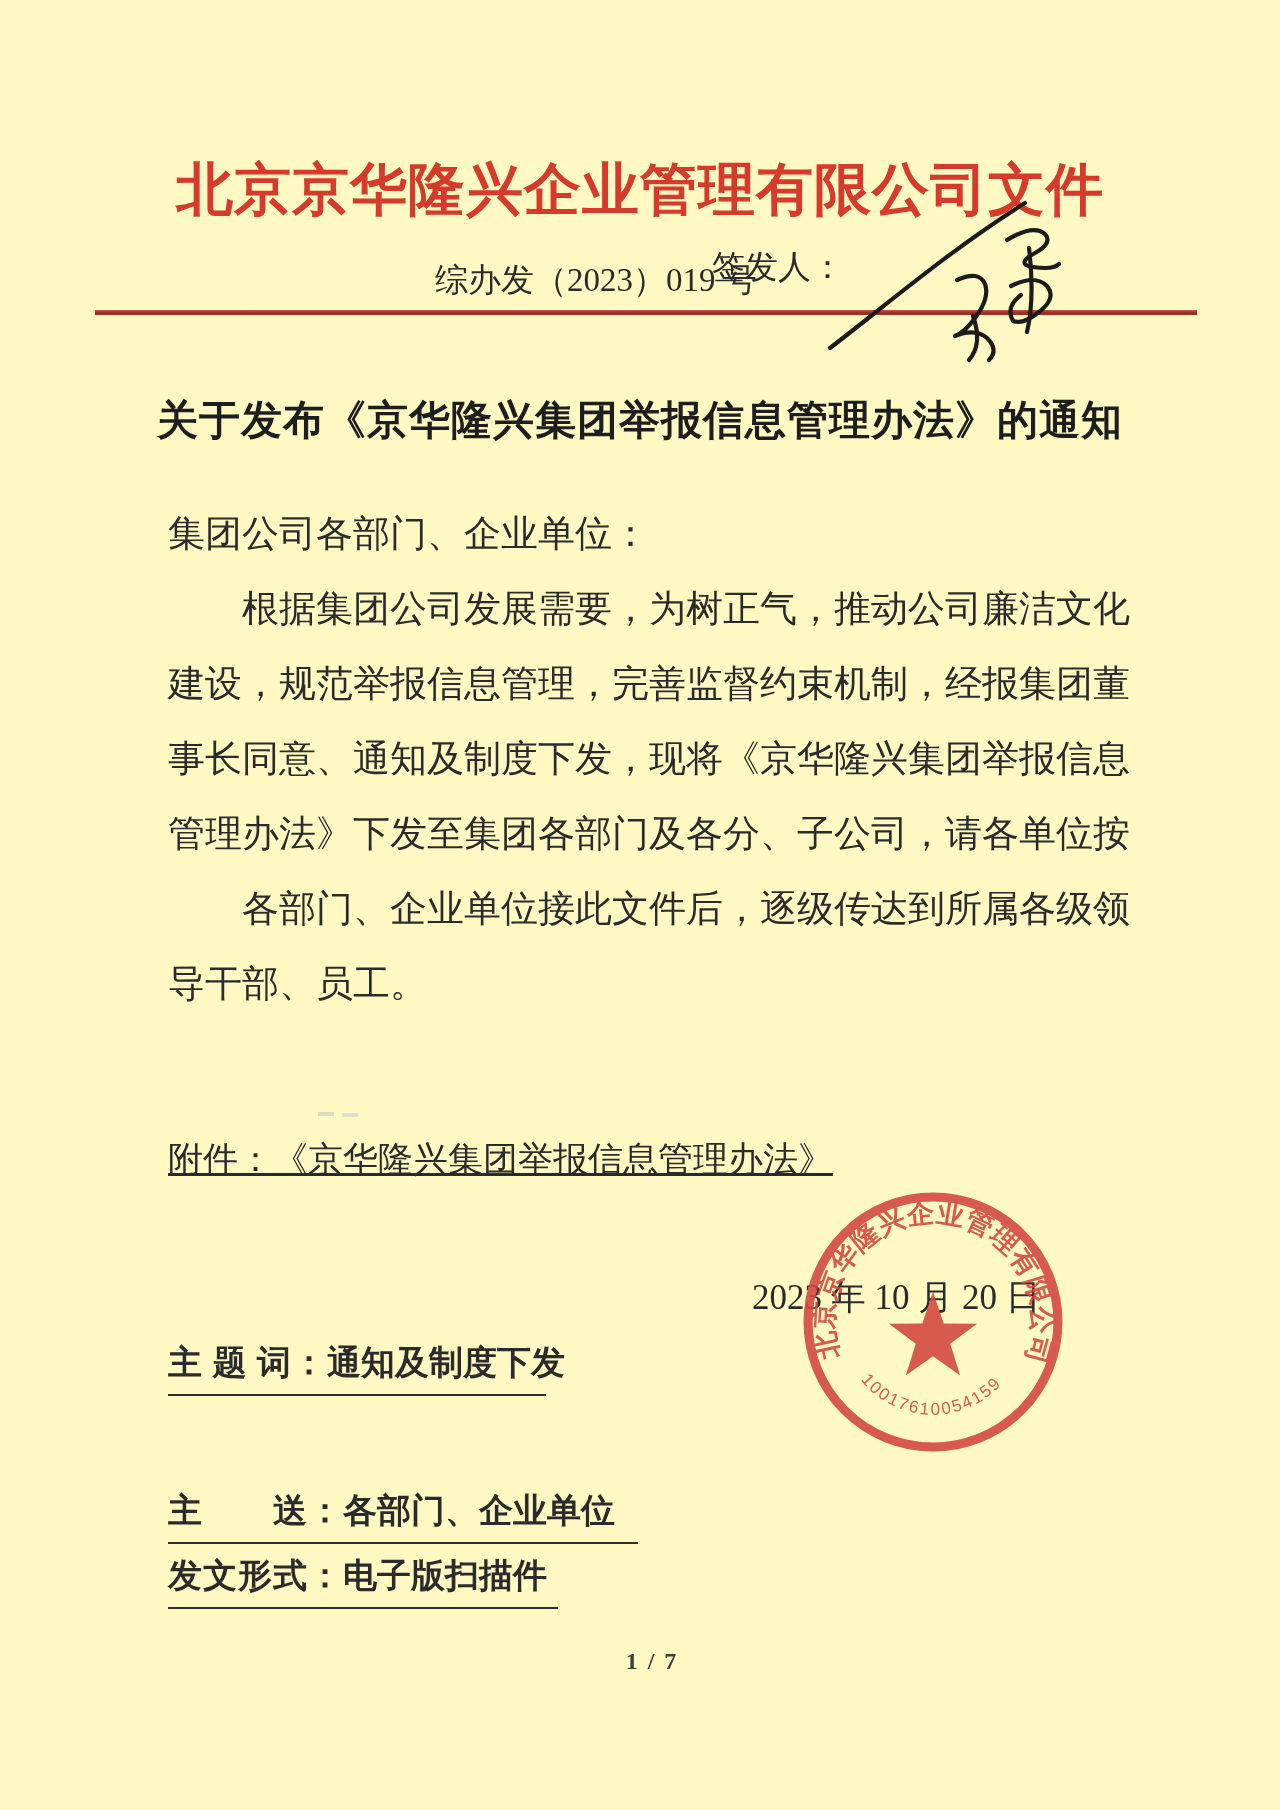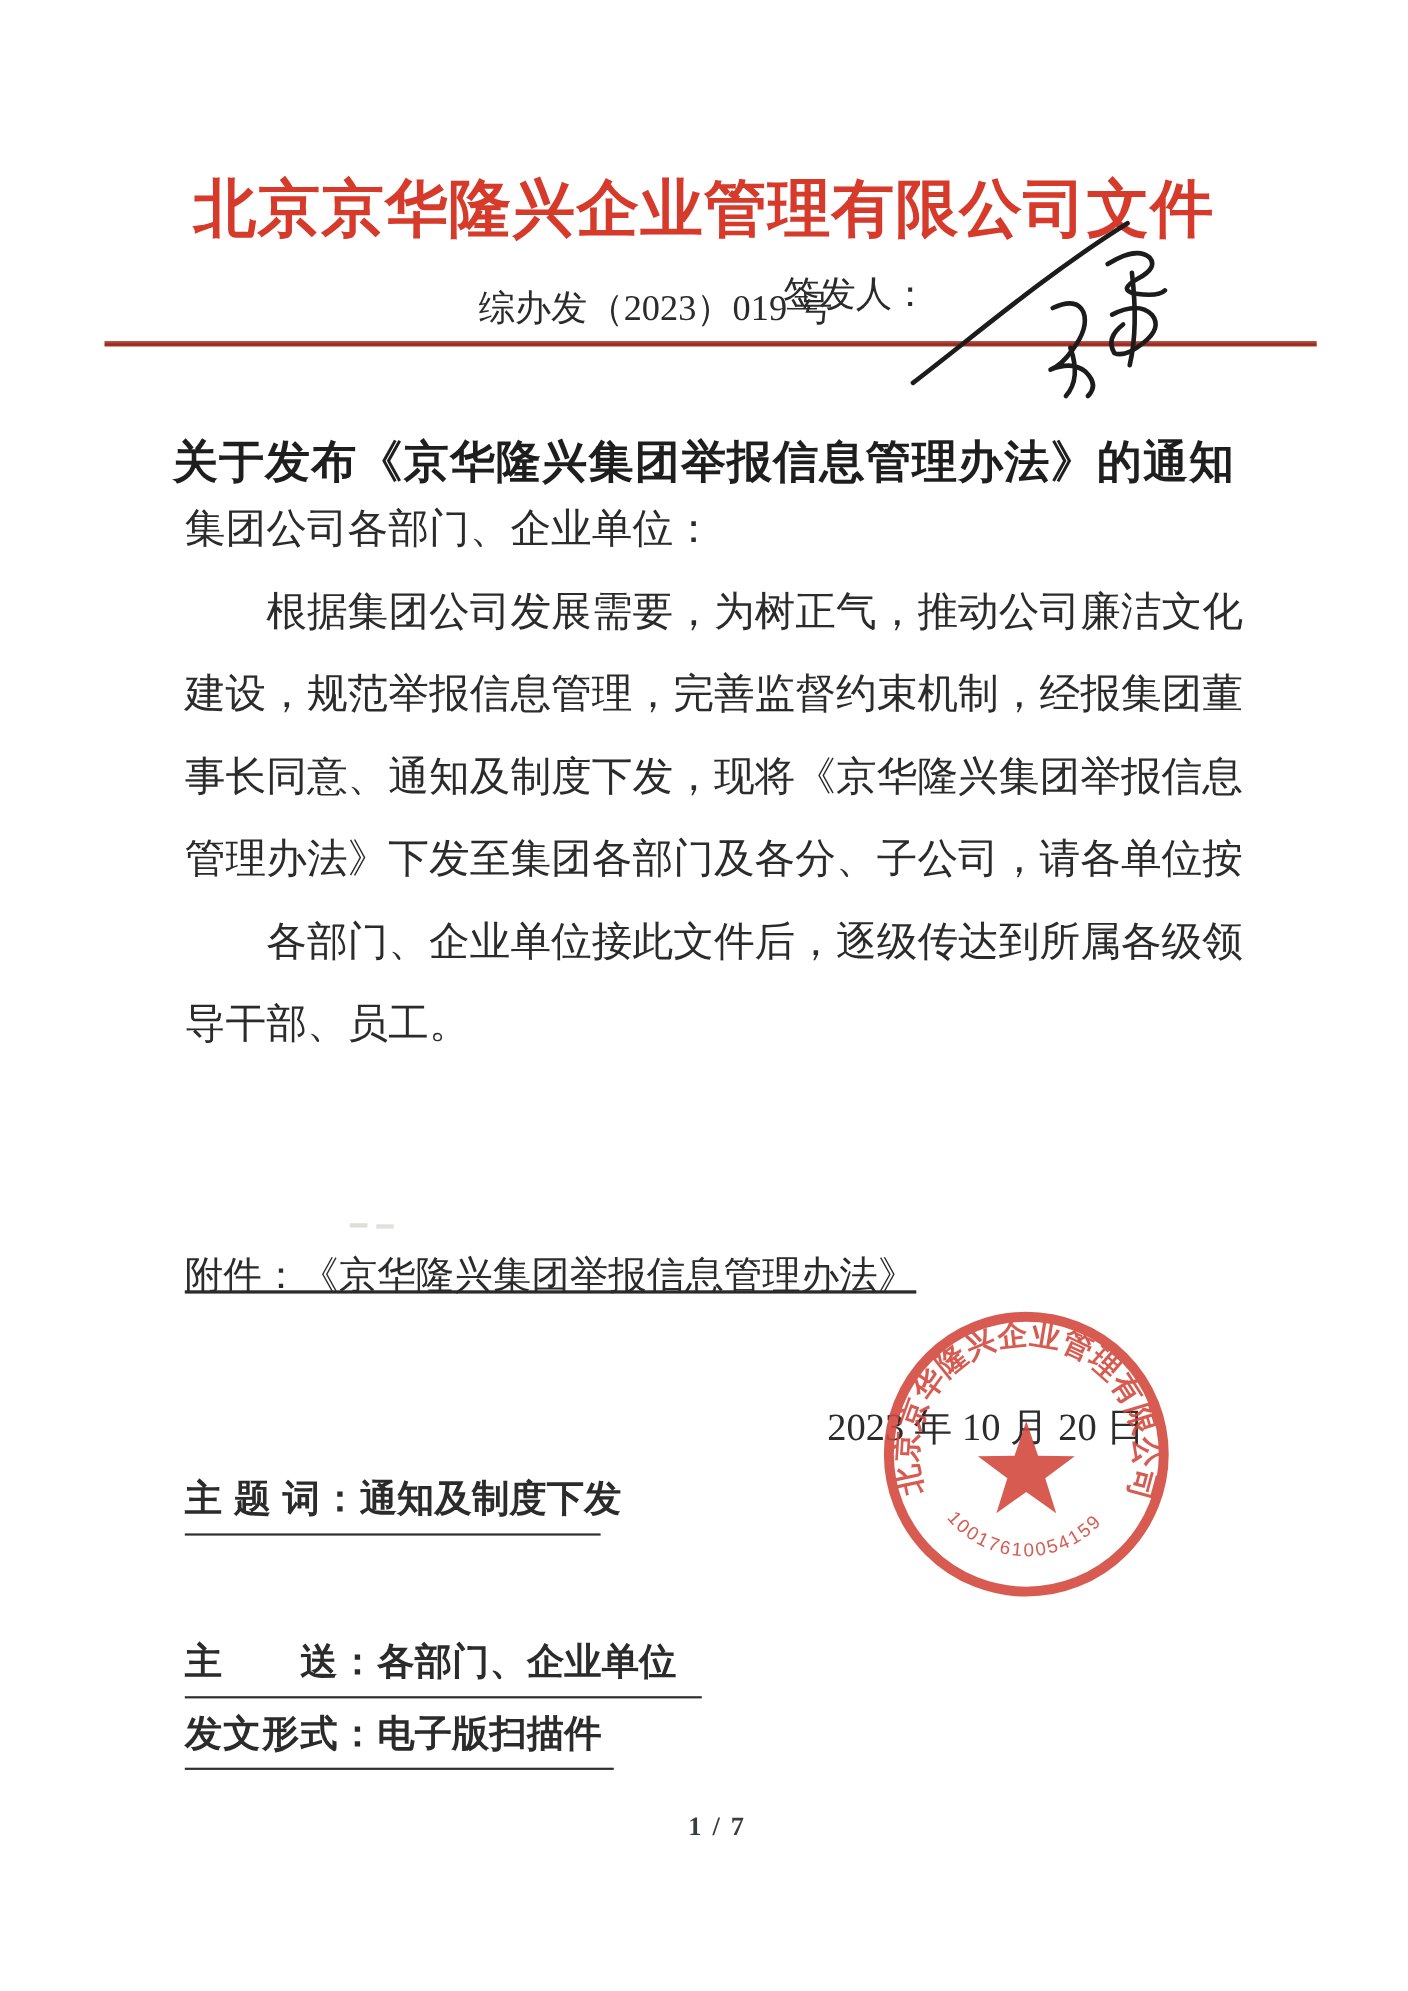--- a/index.html
+++ b/index.html
@@ -1,20 +1,20 @@
 <!DOCTYPE html>
 <html><head>
 <meta charset="utf-8">
 <style>
   html,body{margin:0;padding:0;background:#e8e8e8;}
   .page{
     position:relative;
     width:1280px;height:1810px;
     margin:0 auto;
-    background:#ffffff;
+    background:#fef9c3;
     overflow:hidden;
     font-family:"Liberation Serif","DejaVu Serif",serif;
     color:#2b2b2b;
   }
   
   .org-title{
     position:absolute;left:0;top:152px;width:1280px;
     text-align:center;
     font-family:"Liberation Sans","DejaVu Sans",sans-serif;
     font-weight:bold;
@@ -39,21 +39,21 @@
     position:absolute;left:20px;top:393px;width:1240px;
     text-align:center;
     font-weight:bold;
     font-size:41px;
     letter-spacing:1px;
     color:#1e1e1e;
     white-space:nowrap;
   }
   
   .body-block{
-    position:absolute;left:168px;top:444px;width:960px;
+    position:absolute;left:168px;top:496px;width:960px;
     font-size:37px;
     line-height:75px;
     color:#2b2b2b;
   }
   .body-line{white-space:nowrap;}
   .body-line.indent{padding-left:74px;}
   .attachment{
     position:absolute;left:168px;top:1136px;
     font-size:35px;white-space:nowrap;text-decoration:underline;
   }

